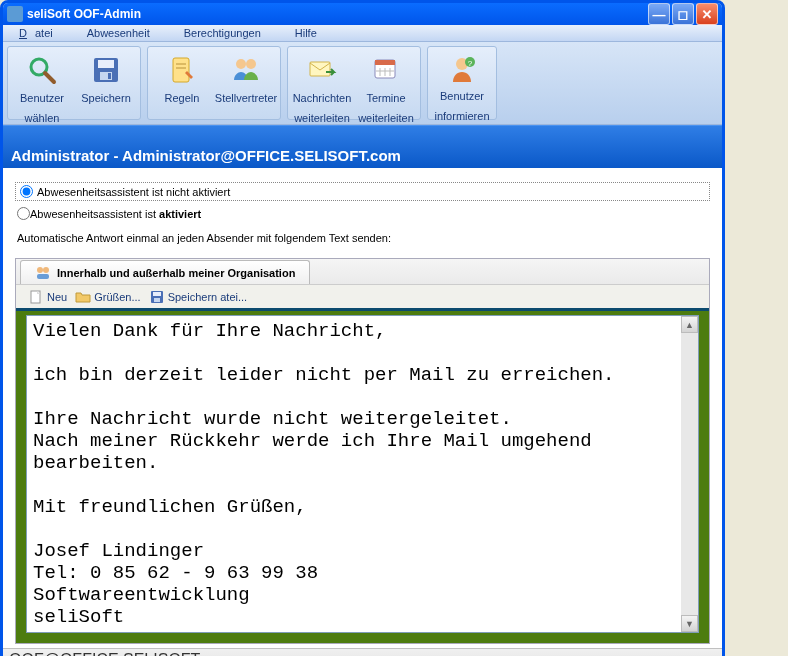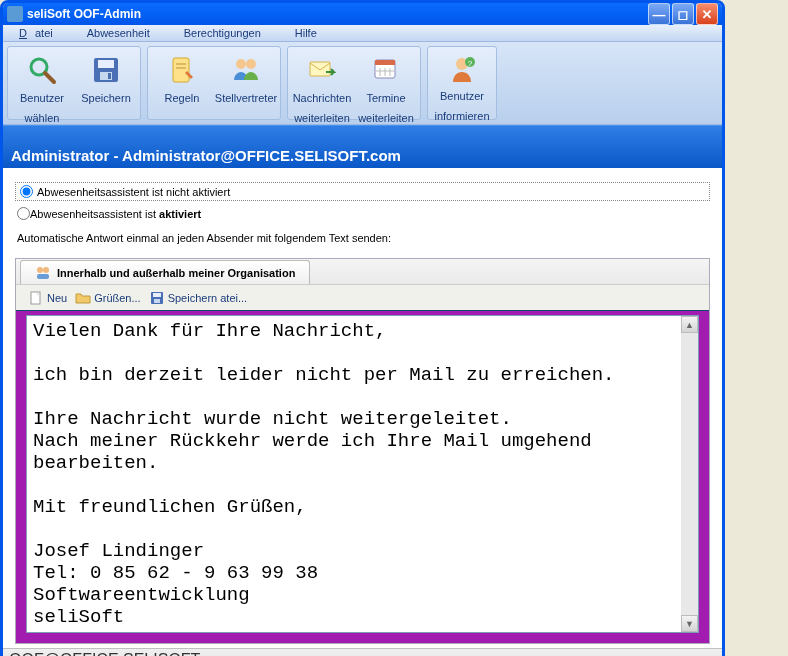--- a/index.html
+++ b/index.html
@@ -29,26 +29,26 @@
 .content { flex: 1; background: #fff; margin: 0; padding: 14px 12px 4px 12px; display: flex; flex-direction: column; position: relative; }
 
 .radio-row { display: flex; align-items: center; margin-bottom: 6px; padding-left: 2px; }
 .radio-row input[type="radio"] { width: 13px; height: 13px; }
 .radio-row label { font-size: 11px; }
 .radio-first { padding: 2px 4px; border: 1px dotted #888; display: inline-flex; align-items: center; gap: 4px; }
 .radio-row .bold-word { font-weight: bold; }
 
 .auto-text { font-size: 11px; margin: 6px 0 12px 2px; }
 
-.tab-container { border: 1px solid #aab; flex: 1; display: flex; flex-direction: column; margin-top: 2px; background: #a21caf; }
+.tab-container { border: 1px solid #aab; flex: 1; display: flex; flex-direction: column; margin-top: 2px; background: #4d7c0f; }
 .tabheader { height: 26px; display: flex; border-bottom: 1px solid #ccc; background: linear-gradient(to bottom, #f5f5f5, #eaeaea); }
 .tab { padding: 4px 14px; font-size: 11px; font-weight: bold; background: linear-gradient(to bottom, #fff, #efefef); border: 1px solid #bbb; border-bottom: none; display: flex; align-items: center; gap: 6px; border-radius: 3px 3px 0 0; margin-left: 4px; margin-top: 1px; }
 .tab .tabicon { width: 16px; height: 16px; }
 
-.edit-toolbar { height: 26px; display: flex; align-items: center; gap: 8px; padding: 3px 12px; border-bottom: 1px solid #0c4a6e; background: #f1f1ec; }
+.edit-toolbar { height: 26px; display: flex; align-items: center; gap: 8px; padding: 3px 12px; border-bottom: 3px solid #0c4a6e; background: #f1f1ec; }
 .edbtn { display: flex; align-items: center; gap: 3px; color: #1a3b7a; font-size: 11px; cursor: pointer; }
 .edbtn .eicon { width: 16px; height: 16px; }
 
 .textarea-wrap { flex: 1; position: relative; margin: 4px 10px 10px 10px; border: 1px solid #7f9db9; background: #fff; display: flex; }
 .reply-text { flex: 1; padding: 4px 6px; font-family: "Courier New", monospace; font-size: 19px; white-space: pre-wrap; border: none; resize: none; outline: none; }
 .scrollbar { width: 17px; background: #e8e8e8; display: flex; flex-direction: column; }
 .scrollbtn { height: 17px; background: linear-gradient(to bottom, #f4f4f4, #d4d4d4); border: 1px solid #bcbcbc; display: flex; align-items: center; justify-content: center; font-size: 9px; color: #666; }
 .scrolltrack { flex: 1; }
 
 .statusbar { height: 20px; background: linear-gradient(to bottom, #f0f0f0, #e3e3e3); border-top: 1px solid #c0c0c0; font-size: 16px; color: #333; padding: 2px 6px; }

